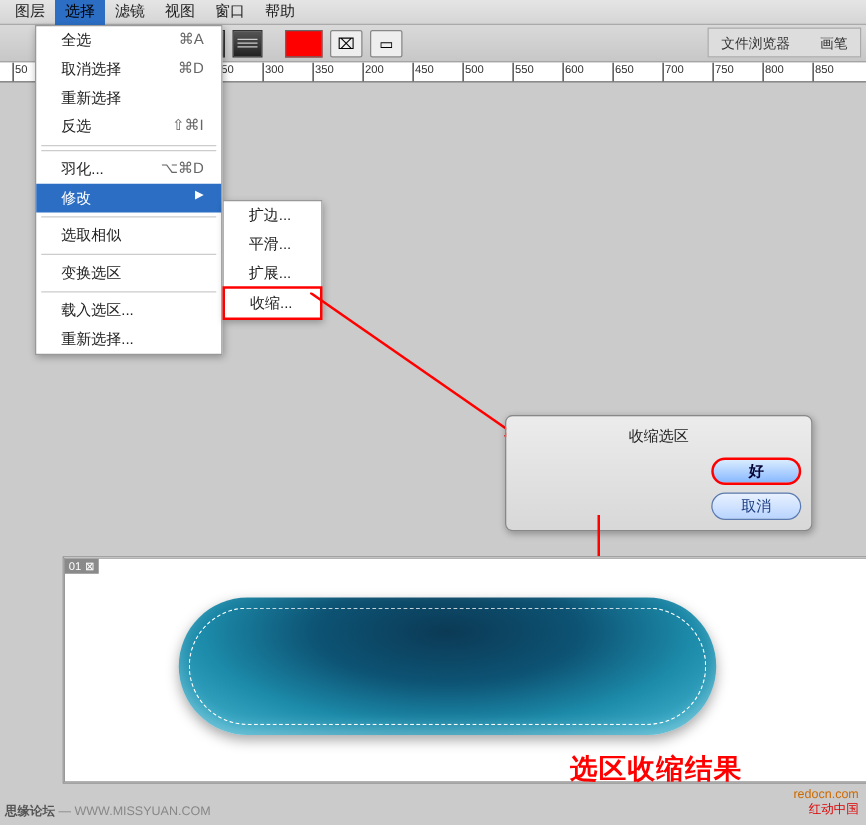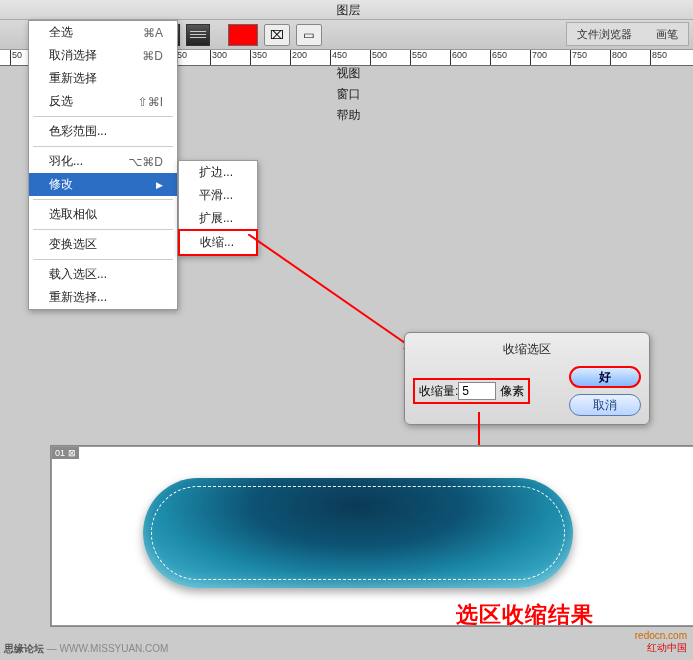--- a/index.html
+++ b/index.html
@@ -1,37 +1,37 @@
 <!DOCTYPE html>
 <html><head>
 <meta charset="utf-8">
 <style>
   * { box-sizing: border-box; margin: 0; padding: 0; font-family: "Microsoft YaHei", Arial, sans-serif; }
   body { background:#cbcbcb; width:693px; height:660px; position:relative; overflow:hidden; font-size:12px; }
 
-  .menubar { background:linear-gradient(#e5e5e5,#d5d5d5); height:20px; display:flex; align-items:center; padding-left:4px; border-bottom:1px solid #aaa;flex-direction:column; }
+  .menubar { background:linear-gradient(#e5e5e5,#d5d5d5); height:20px; display:flex; align-items:center; padding-left:4px; border-bottom:1px solid #aaa; }
   .menubar span { padding:2px 8px; color:#222; }
-  .menubar .active { background:#2b6ec4; color:#fef9c3; }
+  .menubar .active { background:#2b6ec4; color:#000000; }
 
   .toolbar { background:linear-gradient(#d9d9d9,#c7c7c7); height:30px; border-bottom:1px solid #999; position:relative; padding-left:30px; display:flex; align-items:center; gap:6px; }
   .tool-icon { width:26px; height:22px; background:#eee; border:1px solid #888; border-radius:2px; display:flex; align-items:center; justify-content:center; }
   .tool-dd { width:38px; height:12px; background:#9bbce8; border:1px solid #577; border-radius:6px; margin-left:6px; }
   .tool-align { width:24px; height:22px; background:linear-gradient(#555,#222); border:1px solid #333; display:flex; flex-direction:column; justify-content:center; gap:2px; padding:3px; }
   .tool-align i { height:1px; background:#ccc; display:block; }
   .swatch { width:30px; height:22px; background:#ff0000; border:1px solid #666; }
   .tpanel { position:absolute; right:4px; top:2px; height:24px; display:flex; align-items:center; gap:16px; border:1px solid #aaa; background:#ddd; padding:2px 6px; }
   .tpanel span { font-size:11px; padding:0 4px; color:#333; }
 
   .ruler { height:16px; background:#ffffff; border-bottom:1px solid #666; position:relative; overflow:hidden; font-size:9px; color:#333; }
   .ruler .tick { position:absolute; top:0; width:1px; height:16px; background:#333; }
   .ruler .lbl { position:absolute; top:0; }
 
   
   .menu { position:absolute; background:#fff; border:1px solid #999; box-shadow:1px 2px 6px rgba(0,0,0,.3); font-size:12px; }
-  .menu .row { display:flex; justify-content:space-between; align-items:center; padding:3px 14px 3px 20px; color:#222; white-space:nowrap;gap:14px; }
+  .menu .row { display:flex; justify-content:space-between; padding:3px 14px 3px 20px; color:#222; white-space:nowrap;gap:14px; }
   .menu .row.highlight { background:#2b6ec4; color:#fff; }
   .menu .sep { height:1px; background:#ccc; margin:3px 4px; }
   .menu .arrow::after { content:"▶"; font-size:9px; margin-left:18px; }
   .menu.primary { left:28px; top:20px; width:150px; }
   .menu.sub { left:178px; top:160px; width:80px; }
   .menu.sub .row.boxed { border:2px solid #ff0000; margin:-1px; }
 
   
   .red-arrow1 { position:absolute; left:248px; top:234px; width:180px; height:130px; pointer-events:none; }
 
@@ -150,23 +150,20 @@
       <span style="color: rgb(102, 102, 102);">⌘D</span>
     </div>
     <div class="row">
       <span>重新选择</span>
     </div>
     <div class="row">
       <span>反选</span>
       <span style="color: rgb(102, 102, 102);">⇧⌘I</span>
     </div>
     <div class="sep"></div>
-    <div class="row">
-      <span>色彩范围...</span>
-    </div>
     <div class="sep"></div>
     <div class="row">
       <span>羽化...</span>
       <span style="color: rgb(102, 102, 102);">⌥⌘D</span>
     </div>
     <div class="row highlight arrow">
       <span>修改</span>
     </div>
     <div class="sep"></div>
     <div class="row">
@@ -197,25 +194,20 @@
       <marker id="ah1" markerWidth="10" markerHeight="10" refX="7" refY="3" orient="auto">
         <path d="M0,0 L8,3 L0,6 Z" fill="#ff0000"></path>
       </marker>
     </defs>
   <line x1="0" y1="0" x2="170" y2="118" stroke="#ff0000" stroke-width="2" marker-end="url(#ah1)"></line>
 </svg>
 
 <div class="dialog">
   <div class="title">收缩选区</div>
   <div class="body">
-    <div class="field-wrap">
-      <label>收缩量:</label>
-      <input value="5" style="">
-      <label style="margin-left:4px">像素</label>
-    </div>
     <div class="btns">
       <button class="ok">好</button>
       <button>取消</button>
     </div>
   </div>
 </div>
 
 <svg class="red-arrow2">
   <defs>
       <marker id="ah2" markerWidth="10" markerHeight="10" refX="3" refY="7" orient="auto">

